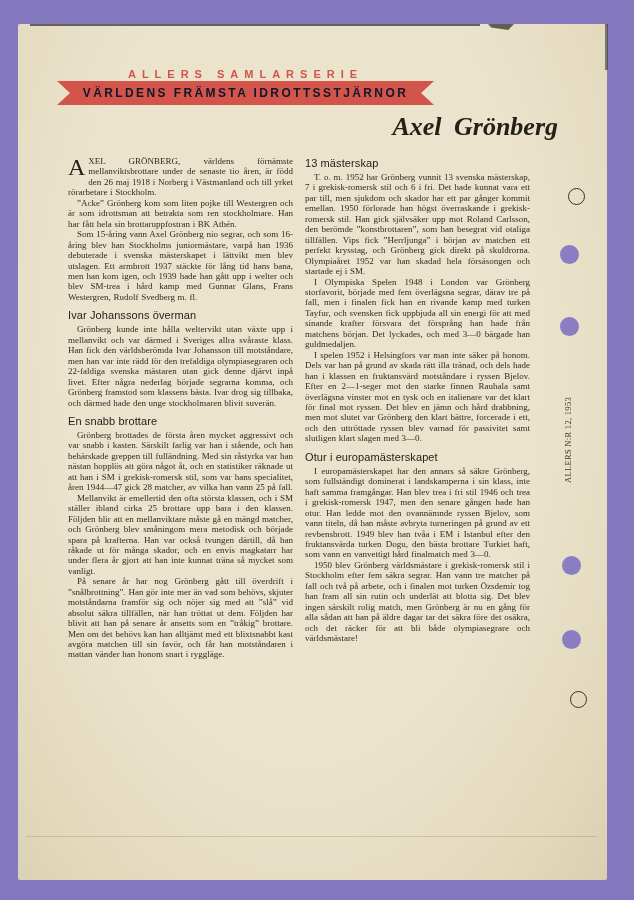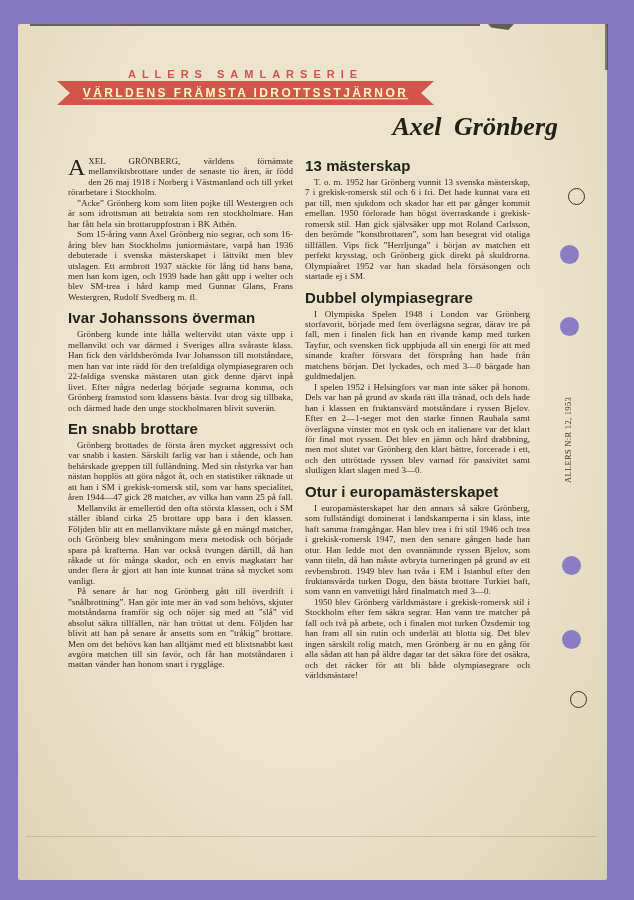--- a/index.html
+++ b/index.html
@@ -45,40 +45,39 @@
   }
   .ribbon{
     position:absolute;left:39px;top:57px;width:377px;height:24px;
     background:var(--accent_red);
     clip-path:polygon(0 0,100% 0,calc(100% - 13px) 50%,100% 100%,0 100%,13px 50%);
     display:flex;align-items:center;justify-content:center;
   }
   .ribbon-label{
     font-family:"Liberation Sans", sans-serif;
     font-weight:bold;font-size:12px;letter-spacing:2.4px;
-    color:#fef9c3;white-space:nowrap;
+    color:#0f172a;white-space:nowrap;
     transform:scaleY(1.05);
-    text-decoration:underline;
   }
   .article-title{
     position:absolute;left:0;top:88px;width:540px;
     text-align:right;
     font-family:"Liberation Serif", serif;
     font-style:italic;font-weight:bold;
     font-size:26px;color:#232019;
     word-spacing:6px;
   }
   .columns{
     position:absolute;left:50px;top:132px;width:462px;
     display:flex;gap:12px;
   }
   .col{width:225px;}
   .sec{
     font-family:"Liberation Sans", sans-serif;
-    font-weight:bold;font-size:15px;letter-spacing:.1px;
+    font-weight:normal;font-size:11px;letter-spacing:.1px;
     color:#24221c;margin:7px 0 3px;
   }
   .col .sec:first-child{margin-top:1px;}
   .body{
     font-size:9px;line-height:10.45px;
     color:var(--ink);
     text-align:justify;text-indent:9px;
     word-spacing:.4px;
   }
   .body.first{text-indent:0;}
@@ -139,21 +138,20 @@
       <h3 class="sec">En snabb brottare</h3>
       <p class="body">Grönberg brottades de första åren mycket aggressivt och var snabb i kasten. Särskilt farlig var han i stående, och han behärskade greppen till fulländning. Med sin råstyrka var han nästan hopplös att göra något åt, och en statistiker räknade ut att han i SM i grekisk-romersk stil, som var hans specialitet, åren 1944—47 gick 28 matcher, av vilka han vann 25 på fall.</p>
       <p class="body">Mellanvikt är emellertid den ofta största klassen, och i SM ställer ibland cirka 25 brottare upp bara i den klassen. Följden blir att en mellanviktare måste gå en mängd matcher, och Grönberg blev småningom mera metodisk och började spara på krafterna. Han var också tvungen därtill, då han råkade ut för många skador, och en envis magkatarr har under flera år gjort att han inte kunnat träna så mycket som vanligt.</p>
       <p class="body">På senare år har nog Grönberg gått till överdrift i ”snålbrottning”. Han gör inte mer än vad som behövs, skjuter motståndarna framför sig och nöjer sig med att ”slå” vid absolut säkra tillfällen, när han tröttat ut dem. Följden har blivit att han på senare år ansetts som en ”tråkig” brottare. Men om det behövs kan han alltjämt med ett blixtsnabbt kast avgöra matchen till sin favör, och får han motståndaren i mattan vänder han honom snart i ryggläge.</p>
     </div>
 
     <div class="col">
       <h3 class="sec">13 mästerskap</h3>
       <p class="body">T. o. m. 1952 har Grönberg vunnit 13 svenska mästerskap, 7 i grekisk-romersk stil och 6 i fri. Det hade kunnat vara ett par till, men sjukdom och skador har ett par gånger kommit emellan. 1950 förlorade han högst överraskande i grekisk-romersk stil. Han gick självsäker upp mot Roland Carlsson, den berömde ”konstbrottaren”, som han besegrat vid otaliga tillfällen. Vips fick ”Herrljunga” i början av matchen ett perfekt krysstag, och Grönberg gick direkt på skuldrorna. Olympiaåret 1952 var han skadad hela försäsongen och startade ej i SM.</p>
 
-      <h3 class="sec">Dubbel olympiasegrare</h3>
       <p class="body">I Olympiska Spelen 1948 i London var Grönberg storfavorit, började med fem överlägsna segrar, därav tre på fall, men i finalen fick han en rivande kamp med turken Tayfur, och svensken fick uppbjuda all sin energi för att med sinande krafter försvara det försprång han hade från matchens början. Det lyckades, och med 3—0 bärgade han guldmedaljen.</p>
       <p class="body">I spelen 1952 i Helsingfors var man inte säker på honom. Dels var han på grund av skada rätt illa tränad, och dels hade han i klassen en fruktansvärd motståndare i ryssen Bjelov. Efter en 2—1-seger mot den starke finnen Rauhala samt överlägsna vinster mot en tysk och en italienare var det klart för final mot ryssen. Det blev en jämn och hård drabbning, men mot slutet var Grönberg den klart bättre, forcerade i ett, och den uttröttade ryssen blev varnad för passivitet samt slutligen klart slagen med 3—0.</p>
 
       <h3 class="sec">Otur i europamästerskapet</h3>
       <p class="body">I europamästerskapet har den annars så säkre Grönberg, som fullständigt dominerat i landskamperna i sin klass, inte haft samma framgångar. Han blev trea i fri stil 1946 och trea i grekisk-romersk 1947, men den senare gången hade han otur. Han ledde mot den ovannämnde ryssen Bjelov, som vann titeln, då han måste avbryta turneringen på grund av ett revbensbrott. 1949 blev han tvåa i EM i Istanbul efter den fruktansvärda turken Dogu, den bästa brottare Turkiet haft, som vann en vanvettigt hård finalmatch med 3—0.</p>
 
       <p class="body">1950 blev Grönberg världsmästare i grekisk-romersk stil i Stockholm efter fem säkra segrar. Han vann tre matcher på fall och två på arbete, och i finalen mot turken Özsdemir tog han fram all sin rutin och underlät att blotta sig. Det blev ingen särskilt rolig match, men Grönberg är nu en gång för alla sådan att han på äldre dagar tar det säkra före det osäkra, och det räcker för att bli både olympiasegrare och världsmästare!</p>
     </div>
 
   </div>

